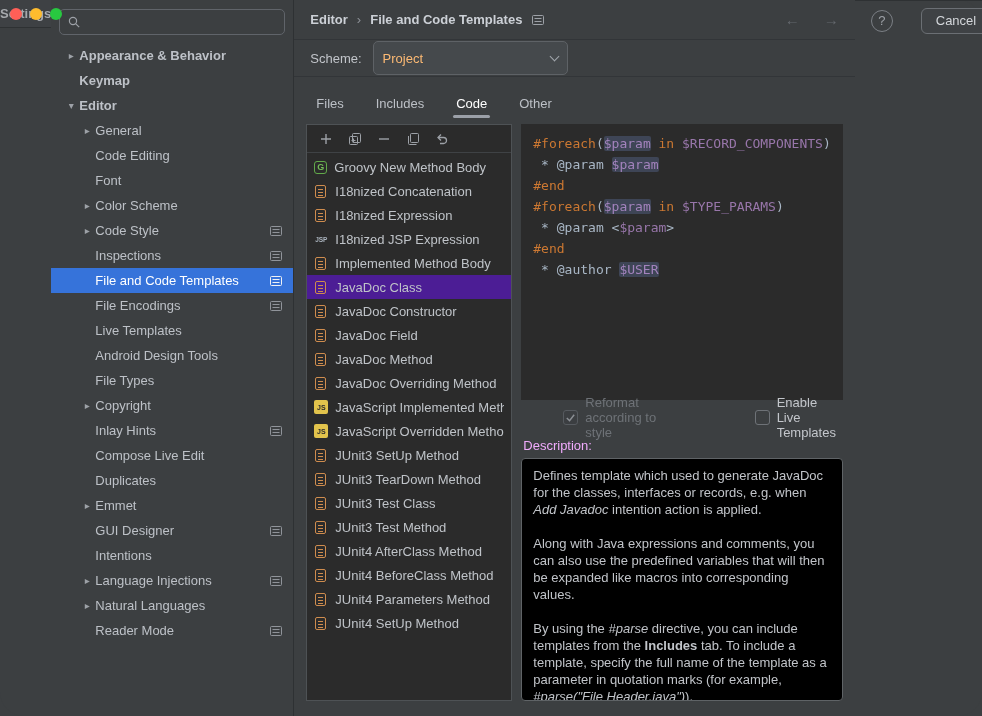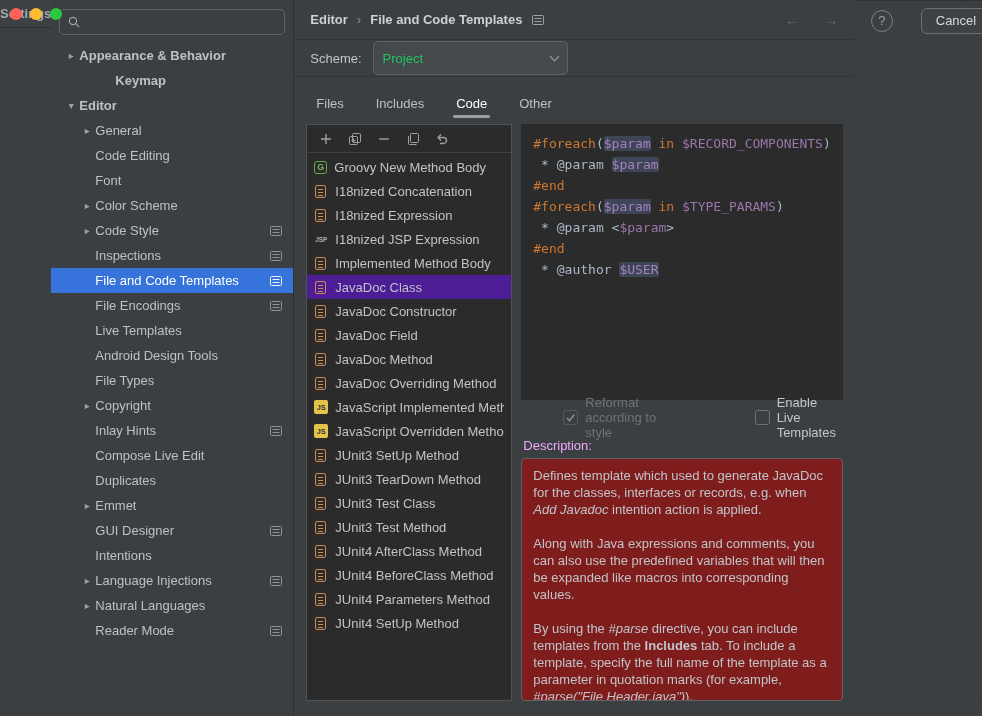--- a/index.html
+++ b/index.html
@@ -34,21 +34,21 @@
 
   
   .content { flex:1; min-width:0; display:flex; flex-direction:column; }
   .crumb-row { flex:none; height:40px; display:flex; align-items:center; padding:0 16px; border-bottom:1px solid #323538; }
   .crumb { font-weight:bold; color:#ccd0d6; }
   .crumb-sep { margin:0 9px; color:#8d9197; }
   .crumb-icon { margin-left:9px; color:#9da1a7; display:flex; }
   .nav-arrows { margin-left:auto; display:flex; gap:24px; color:#64686d; font-size:15px; }
   .scheme-row { flex:none; height:37px; display:flex; align-items:center; gap:11px; padding:0 16px; border-bottom:1px solid #323538; }
   .scheme-label { color:#c2c5ca; }
-  .select { width:195px; height:25px; background:#45494c; border:1px solid #5e6266; border-radius:5px; display:flex; align-items:center; padding:16px 9px; color:#22c55e; }
+  .select { width:195px; height:25px; background:#45494c; border:1px solid #5e6266; border-radius:5px; display:flex; align-items:center; padding:16px 9px; color:#fdba74; }
   .sel-chev { margin-left:auto; width:7px; height:7px; border-right:1.5px solid #a2a6ac; border-bottom:1.5px solid #a2a6ac; transform:rotate(45deg); margin-top:-4px; }
   .tabs-row { flex:none; height:45px; display:flex; align-items:flex-end; gap:32px; padding:0 0 0 22px; }
   .tab { padding-bottom:11px; color:#bcc0c6; position:relative;margin-top:24px; }
   .tab.active { color:#fff; }
   .tab.active::after { content:""; position:absolute; left:-3px; right:-3px; bottom:4px; height:3px; border-radius:1.5px; background:#9ba0a8; }
 
   
   .body { flex:1; min-height:0; display:flex; gap:9px; padding:2px 12px 15px 12px; }
   .tpl-panel { width:206px; flex:none; background:#2b2b2b; border:1px solid #4e5255; display:flex; flex-direction:column; }
   .tpl-toolbar { flex:none; height:28px; display:flex; align-items:center; gap:13px; padding:0 11px; border-bottom:1px solid #3f4245; }
@@ -74,21 +74,21 @@
   .tok-var-hl { color:#a383bd; background:#3e4556; border-radius:2px; }
 
   .opts-row { flex:none; height:32px; display:flex; align-items:center; gap:56px; padding:3px 4px 0 6px; }
   .opt { display:flex; align-items:center; gap:7px;margin-left:36px; }
   .cbx { width:15px; height:15px; flex:none; border-radius:3px; border:1px solid #6e7277; display:flex; align-items:center; justify-content:center; color:#fff; }
   .opt.disabled .cbx { border-color:#565a5f; background:#3b3e41; color:#8b8f94; }
   .opt.disabled .opt-label { color:#6e7277; }
   .opt-label { color:#c3c6cb; }
 
   .desc-label { flex:none; margin:6px 2px 5px 2px; color:#f0abfc; }
-  .desc-panel { flex:1; min-height:0; background:#7f1d1d; border:1px solid #5f6366; border-radius:4px; padding:8px 11px; overflow:hidden; color:#c1c4c9; line-height:17px; }
+  .desc-panel { flex:1; min-height:0; background:#000000; border:1px solid #5f6366; border-radius:4px; padding:8px 11px; overflow:hidden; color:#c1c4c9; line-height:17px; }
   .desc-p { margin-bottom:17px; }
   .it { font-style:italic; }
   .bd { font-weight:bold; }
 
   
   .footer { flex:none; height:40px; border-top:1px solid #2e3133; display:flex; align-items:center; padding:0 16px; gap:14px; }
   .help { width:22px; height:22px; border-radius:50%; border:1px solid #7b7f85; color:#9da1a7; display:flex; align-items:center; justify-content:center; }
   .footer-spacer { flex:1; }
   .btn { height:26px; min-width:68px; padding:0 14px; border-radius:6px; font:13px "Liberation Sans",sans-serif; cursor:default; }
   .btn-normal { border:1px solid #6b6f74; color:#d4d7db; background:#3f4245; }
@@ -119,21 +119,21 @@
               <path d="M8.8 8.8 12.2 12.2" stroke="currentColor" stroke-width="1.2"></path>
             </svg>
           <input type="text" placeholder="" style="">
         </div>
       </div>
       <div class="tree">
           <div class="tree-row" style="padding-left: 12px;">
             <span class="tw-chevron">▸</span>
             <span class="tw-label bold">Appearance &amp; Behavior</span>
           </div>
-          <div class="tree-row" style="padding-left: 12px; margin-left: 36px;">
+          <div class="tree-row" style="padding-left: 12px;">
             <span class="tw-chevron"></span>
             <span class="tw-label bold">Keymap</span>
           </div>
           <div class="tree-row" style="padding-left: 12px;">
             <span class="tw-chevron">▾</span>
             <span class="tw-label bold">Editor</span>
           </div>
           <div class="tree-row" style="padding-left: 28px;">
             <span class="tw-chevron">▸</span>
             <span class="tw-label">General</span>

